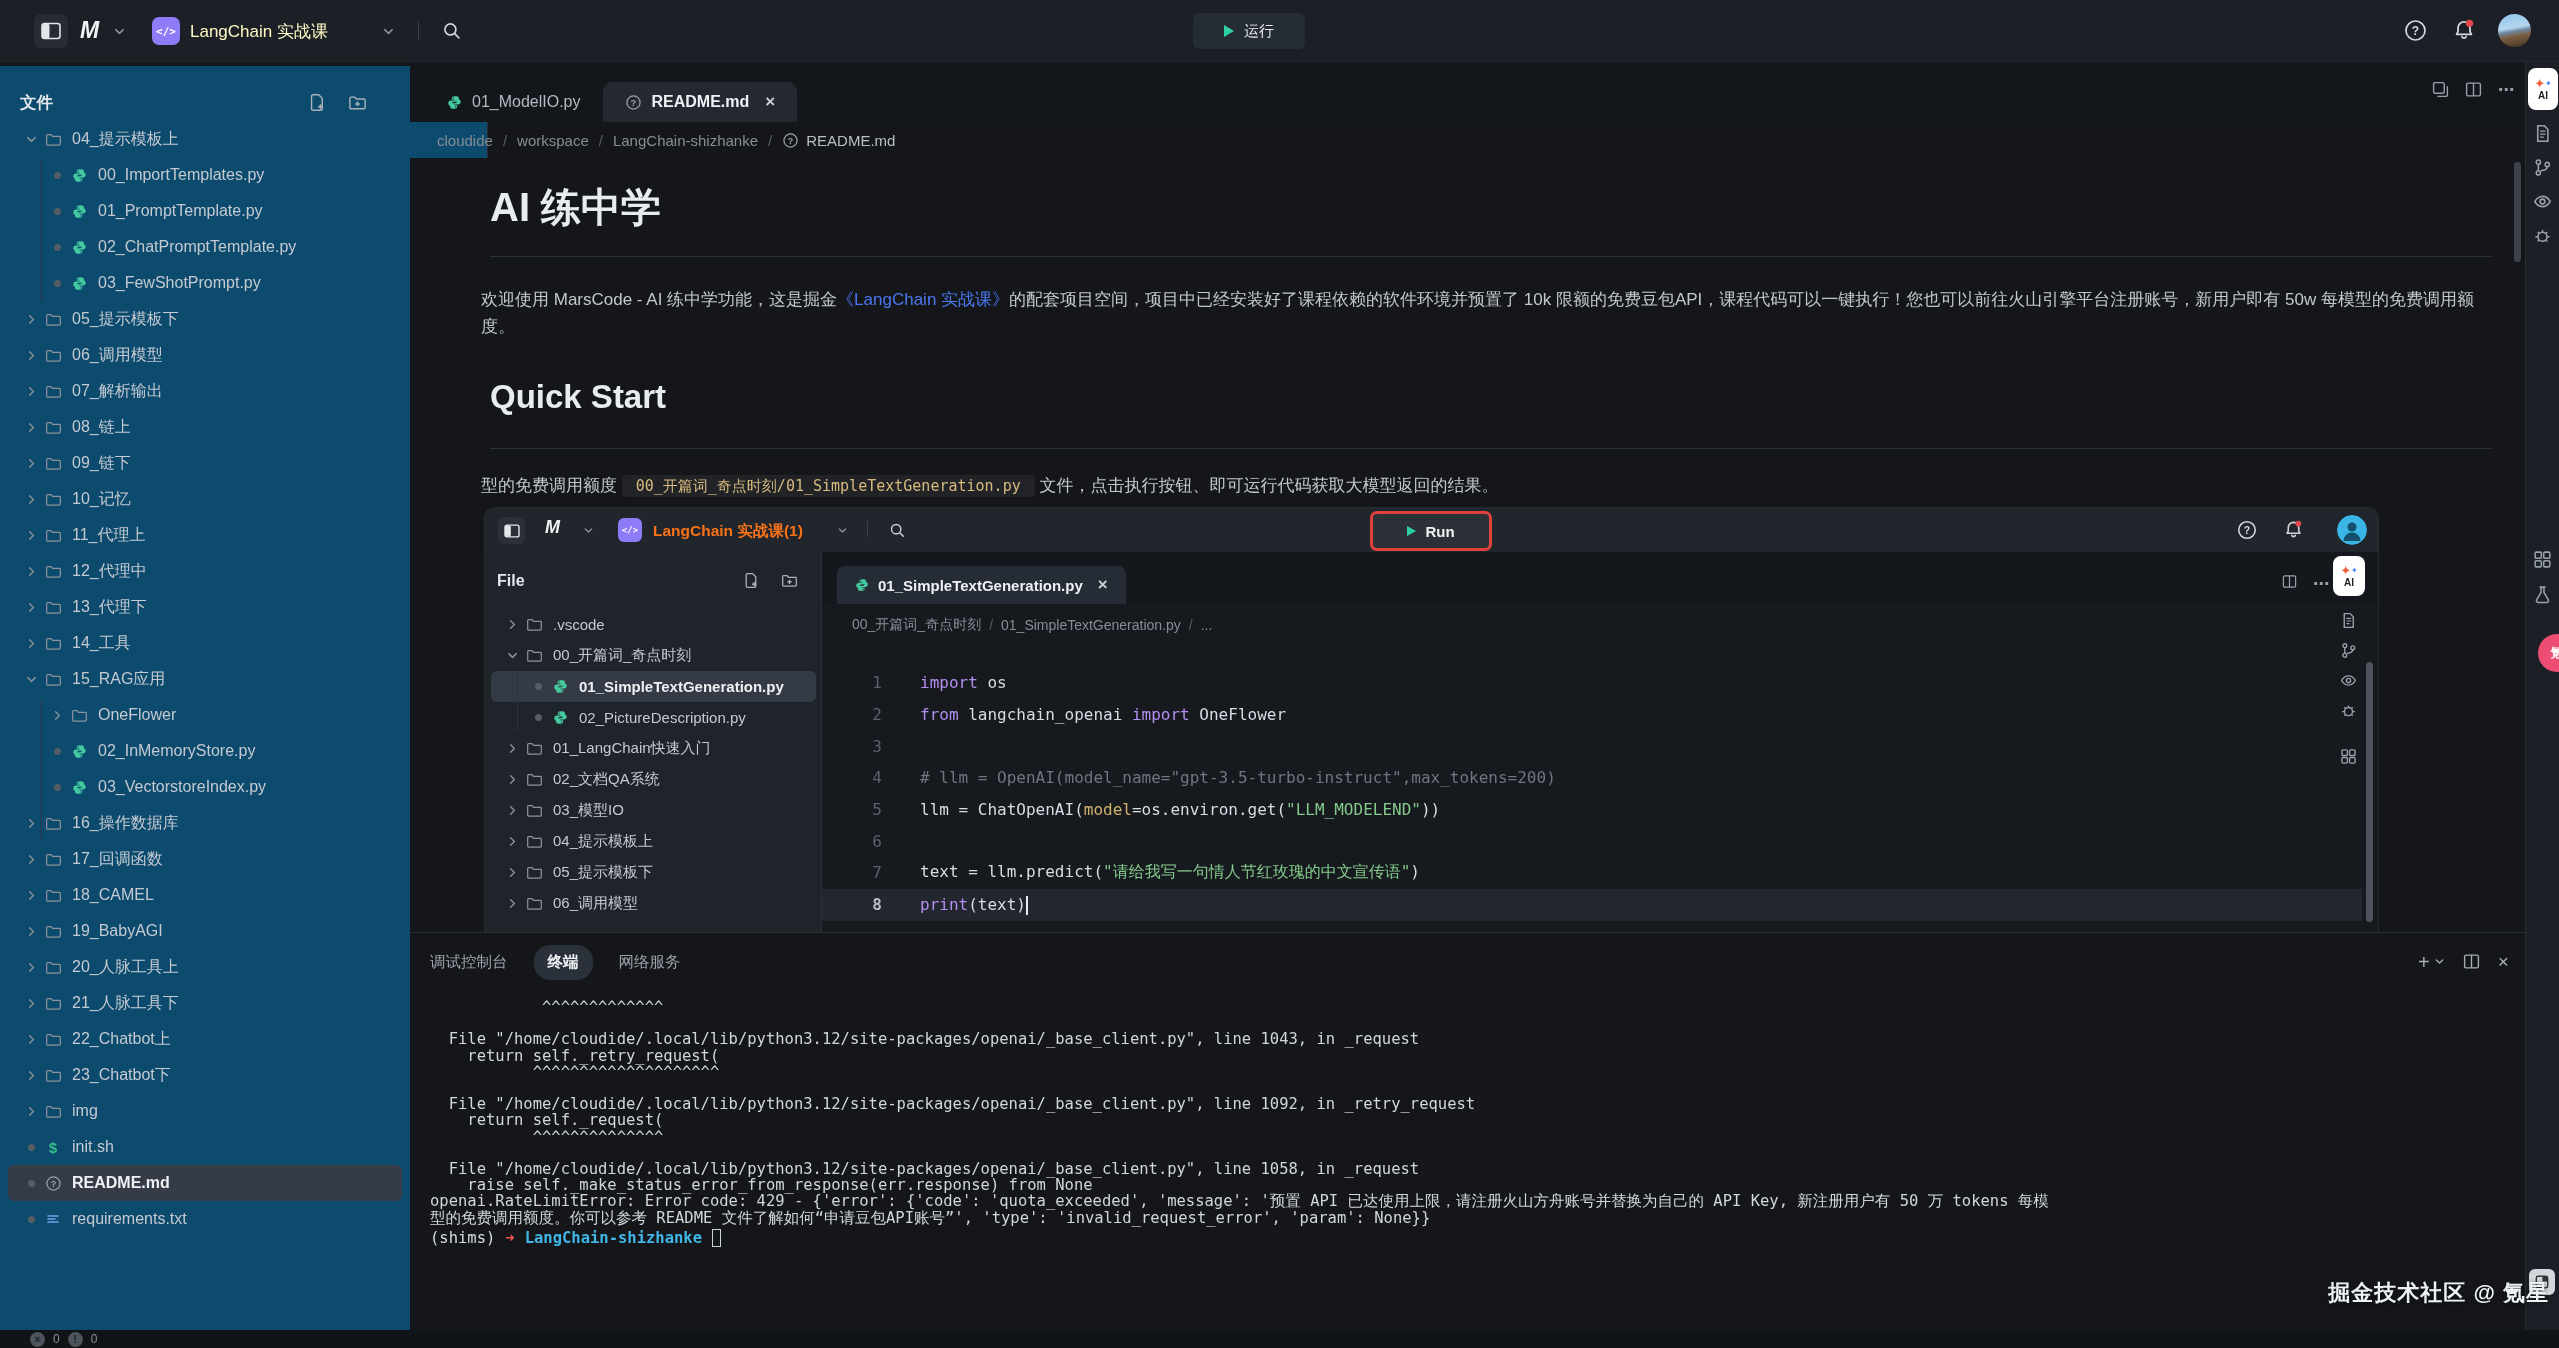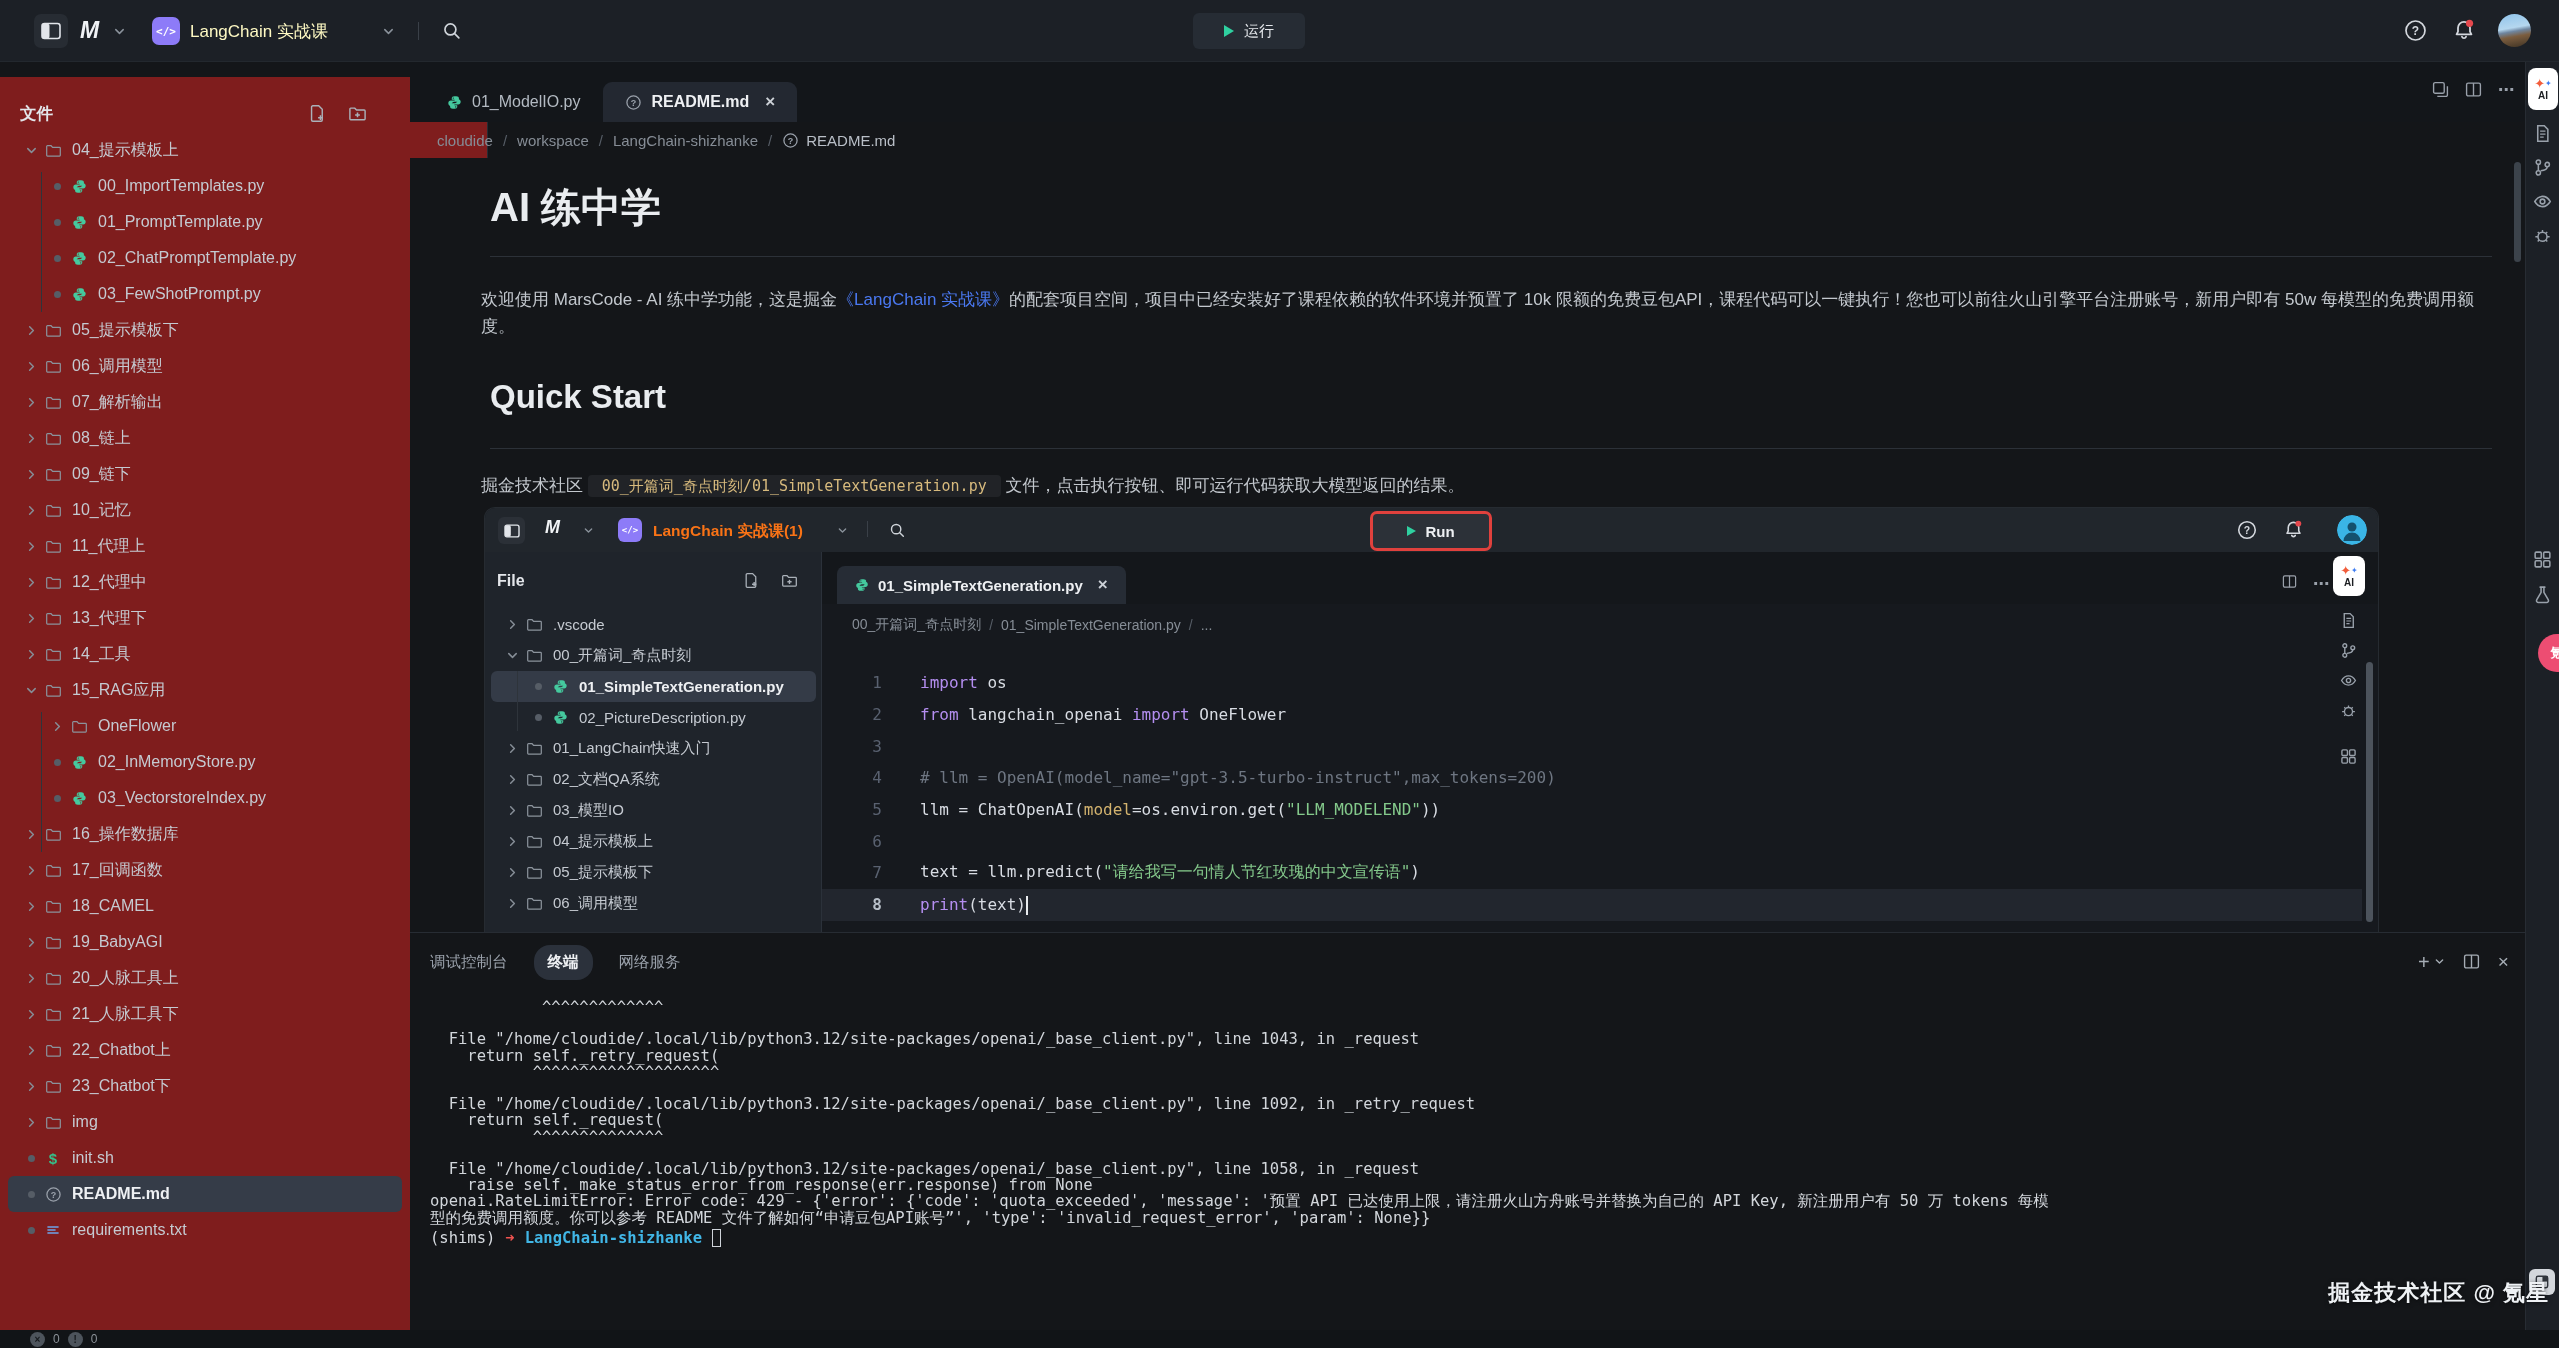--- a/index.html
+++ b/index.html
@@ -13,21 +13,21 @@
 .tbtn{position:absolute;width:34px;height:34px;top:14px;border:none;border-radius:7px;background:#272c33;display:flex;align-items:center;justify-content:center;cursor:pointer}
 .mlogo{position:absolute;font-style:italic;font-weight:900;font-size:23px;color:#f0f2f5;letter-spacing:-1px}
 .chev{color:#8a929b}
 .pbadge{position:absolute;width:28px;height:28px;border-radius:7px;background:#8d7bf8;display:flex;align-items:center;justify-content:center;color:#fff;font-family:"DejaVu Sans Mono",monospace;font-size:11px;font-weight:bold}
 .pname{position:absolute;font-size:17px;font-weight:400;color:#fef9c3}
 .vdiv{position:absolute;width:1px;height:18px;background:#3a4048;top:22px}
 .runbtn{position:absolute;left:1193px;top:13px;width:112px;height:36px;background:#262c34;border:none;border-radius:6px;display:flex;align-items:center;justify-content:center;gap:10px;color:#e3e6ea;font-size:15px;cursor:pointer}
 .play{width:0;height:0;border-left:10px solid #2fd0a0;border-top:6px solid transparent;border-bottom:6px solid transparent}
 .avatar{position:absolute;left:2498px;top:14px;width:33px;height:33px;border-radius:50%;background:linear-gradient(170deg,#8fc3ea 0%,#b5d7ef 42%,#6f86a0 52%,#7b5d3f 66%,#3e3223 100%)}
 
-.sidebar{position:absolute;left:0;top:77px;width:488px;height:1268px;background:#7f1d1d;border-right:1px solid #272c33;overflow:hidden}
+.sidebar{position:absolute;left:0;top:66px;width:488px;height:1268px;background:#0c4a6e;border-right:1px solid #272c33;overflow:hidden}
 .exp-title{position:absolute;left:20px;top:26px;font-size:16.5px;font-weight:bold;color:#e3e6ea}
 .exp-ic{position:absolute;top:27px;color:#aab1b9;cursor:pointer}
 .tree{position:absolute;left:0;top:55px;width:410px}
 .trow{display:flex;align-items:center;height:36px;margin:0 8px;border-radius:6px;font-size:16px;color:#c5cad1;cursor:pointer}
 .trow.d0{padding-left:14px}.trow.d1{padding-left:40px}
 .trow.sel{background:#353c48}.trow.sel .tlabel{font-weight:bold;color:#eef0f3}
 .tchev,.tdot{width:18px;display:flex;justify-content:center;flex:none}
 .tdot::after{content:"";width:7px;height:7px;border-radius:50%;background:#565d66}
 .tic{width:22px;display:flex;justify-content:center;flex:none;margin-left:2px}
 .tlabel{margin-left:8px;white-space:nowrap}
@@ -611,21 +611,21 @@
         <span>README.md</span>
       </span>
     </div>
 
   <main class="content">
     <h1 class="h1">AI 练中学</h1>
     <div class="hr" style="top:98px"></div>
     <p class="para" style="top:128px"><span>欢迎使用 MarsCode - AI 练中学功能，这是掘金</span><span class="link">《LangChain 实战课》</span><span>的配套项目空间，项目中已经安装好了课程依赖的软件环境并预置了 10k 限额的免费豆包API，课程代码可以一键执行！您也可以前往火山引擎平台注册账号，新用户即有 50w 每模型的免费调用额度。</span></p>
     <h2 class="h2">Quick Start</h2>
     <div class="hr" style="top:290px"></div>
-    <p class="para" style="top:314px"><span>掘金技术社区 </span><span class="icode">00_开篇词_奇点时刻/01_SimpleTextGeneration.py</span><span> 文件，点击执行按钮、即可运行代码获取大模型返回的结果。</span></p>
+    <p class="para" style="top:314px"><span>型的免费调用额度 </span><span class="icode">00_开篇词_奇点时刻/01_SimpleTextGeneration.py</span><span> 文件，点击执行按钮、即可运行代码获取大模型返回的结果。</span></p>
     <div class="sb-thumb"></div>
   </main>
 
   <figure class="shot">
     <div class="shot-top">
       <button class="stbtn">
           <svg width="16" height="14" viewBox="0 0 20 18">
             <rect x="1" y="1.5" width="18" height="15" rx="2.5" fill="none" stroke="#e2e5ea" stroke-width="1.8"></rect>
             <rect x="1" y="1.5" width="7.5" height="15" rx="2.5" fill="#e2e5ea"></rect>
           </svg>

